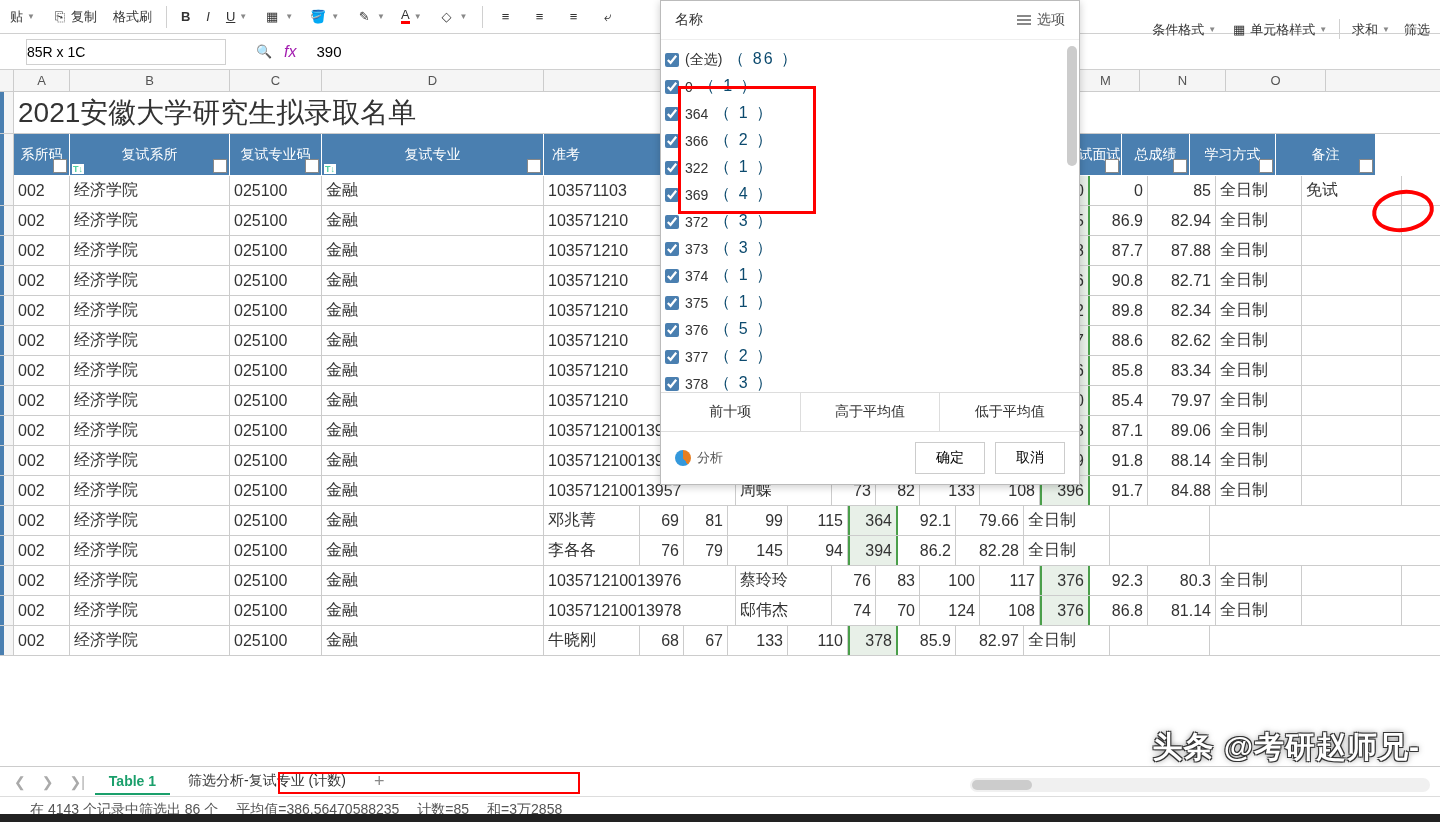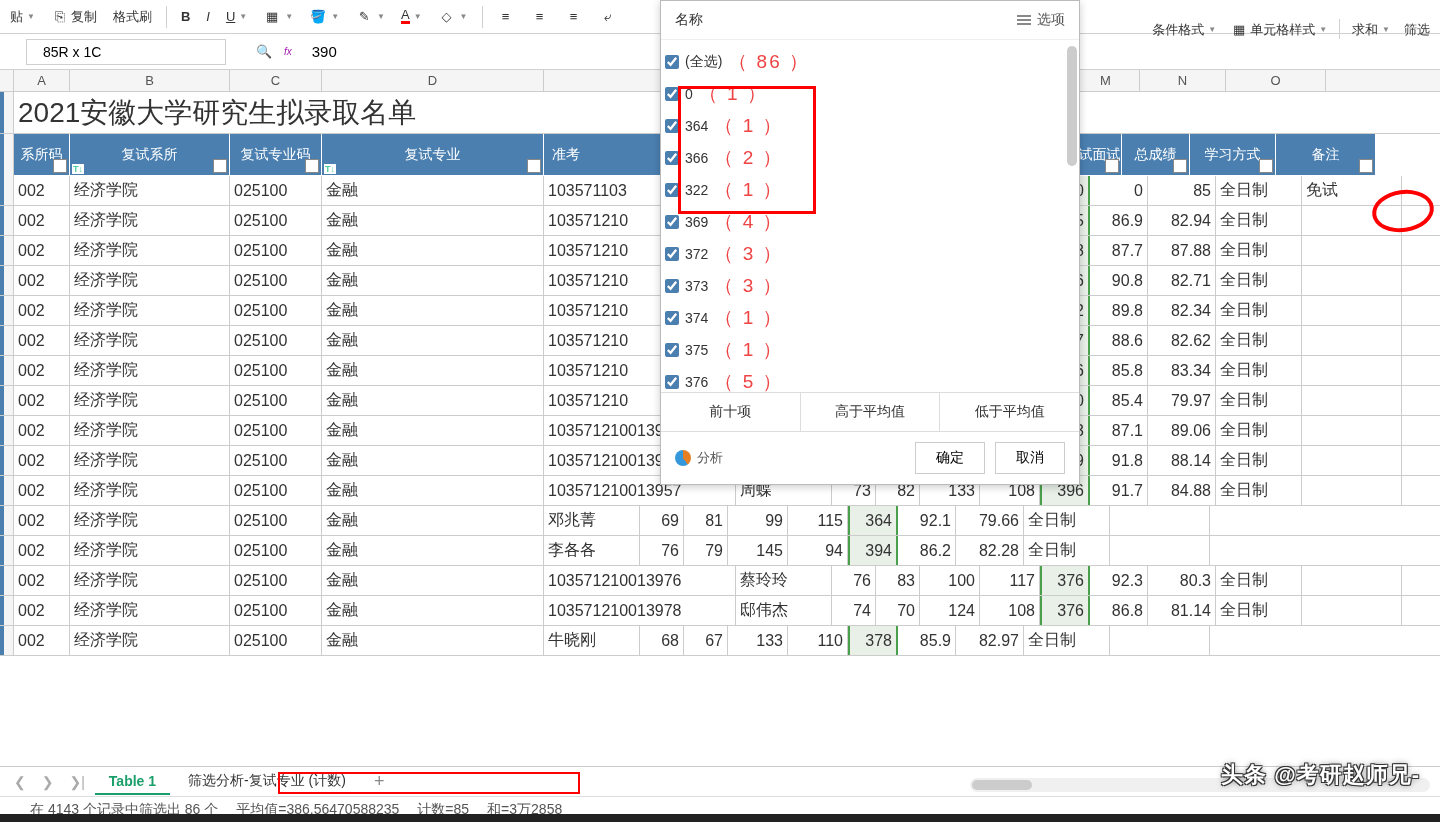--- a/index.html
+++ b/index.html
@@ -8,24 +8,24 @@
     
     .toolbar { height: 34px; border-bottom: 1px solid #d0d0d0; display: flex; align-items: center; padding: 0 4px; gap: 4px; background: #fff; }
     .tb-btn { display: flex; align-items: center; padding: 3px 6px; cursor: pointer; font-size: 13px; gap: 2px; }
     .tb-ico { width: 18px; height: 18px; display: inline-flex; align-items: center; justify-content: center; }
     .tb-sep { width: 1px; height: 22px; background: #d0d0d0; margin: 0 4px; }
     .dd-arrow { font-size: 8px; color: #888; margin-left: 2px; }
     .toolbar-right { margin-left: auto; display: flex; align-items: center; gap: 2px; margin-top: 26px; }
     
     
     .formula-bar { height: 36px; display: flex; align-items: center; border-bottom: 1px solid #d0d0d0; padding: 0 8px; }
-    .cell-ref { width: 200px; border: 1px solid #d0d0d0; padding: 4px 16px; font-size: 14px; background: #fff; margin-left: 18px; }
+    .cell-ref { width: 200px; border: 1px solid #d0d0d0; padding: 4px 0; font-size: 14px; background: #fff; margin-left: 18px; }
     .fx-area { display: flex; align-items: center; margin-left: 30px; gap: 12px; flex: 1; }
     .fx-ico { width: 16px; height: 16px; display: inline-flex; align-items: center; justify-content: center; color: #666; }
-    .fx-label { font-style: italic; color: #a21caf; font-size: 10px; }
+    .fx-label { font-style: italic; color: #a21caf; font-size: 16px; }
     .fx-input { flex: 1; border: none; padding: 4px 8px; font-size: 15px; outline: none; }
     
     
     .grid-area { position: relative; height: calc(100% - 34px - 36px - 30px - 26px); overflow: hidden; }
     .col-headers { display: flex; height: 22px; background: #f5f5f5; border-bottom: 1px solid #ccc; }
     .rowhead-corner { width: 14px; border-right: 1px solid #ccc; }
     .col-h { border-right: 1px solid #ccc; text-align: center; font-size: 13px; line-height: 22px; color: #555; }
     
     .data-rows { overflow: hidden; }
     .title-row { display: flex; height: 42px; border-bottom: 1px solid #ccc; }
@@ -51,21 +51,21 @@
     
     .filter-popup { position: absolute; top: 0; left: 660px; width: 420px; background: #fff; border: 1px solid #bbb; box-shadow: 0 2px 8px rgba(0,0,0,0.2); z-index: 100; }
     .fp-header { display: flex; justify-content: space-between; align-items: center; padding: 10px 14px; border-bottom: 1px solid #eee; font-size: 14px; }
     .fp-options { display: flex; align-items: center; gap: 6px; cursor: pointer; color: #555; }
     .hamburger { display: flex; flex-direction: column; gap: 2px; }
     .hamburger span { width: 14px; height: 2px; background: #888; }
     .fp-list { max-height: 352px; overflow-y: auto; padding: 6px 0; position: relative; }
     .fp-item { display: flex; align-items: center; padding: 3px 4px; gap: 6px; font-size: 14px; }
     .fp-item input { width: 14px; height: 14px; accent-color: #4a7fb0; }
     .fp-val { color: #333; }
-    .fp-count { color: #ef4444; font-size: 19px; letter-spacing: 2px; }
+    .fp-count { color: #0c4a6e; font-size: 16px; letter-spacing: 2px; }
     .fp-scrollbar { position: absolute; right: 2px; top: 6px; width: 10px; height: 120px; background: #ccc; border-radius: 5px; }
     .fp-tabs { display: flex; border-top: 1px solid #ddd; border-bottom: 1px solid #ddd; }
     .fp-tab { flex: 1; text-align: center; padding: 10px 17px; cursor: pointer; border-right: 1px solid #ddd; font-size: 14px; }
     .fp-tab:last-child { border-right: none; }
     .fp-footer { display: flex; align-items: center; padding: 10px 14px; gap: 10px; }
     .fp-analysis { display: flex; align-items: center; gap: 6px; color: #555; cursor: pointer; }
     .pie-ico { width: 16px; height: 16px; border-radius: 50%; background: conic-gradient(#e67e22 0 40%, #3498db 40% 100%); }
     .fp-btn { padding: 6px 20px; border: 1px solid #ccc; background: #fff; cursor: pointer; font-size: 14px; }
     .fp-spacer { flex: 1; }
     
@@ -80,21 +80,21 @@
     .sheet-tab { padding: 4px 14px; cursor: pointer; font-size: 14px; border-bottom: 2px solid transparent; }
     .sheet-tab.active { color: #1a9f6b; font-weight: bold; border-bottom-color: #1a9f6b; }
     .add-sheet { padding: 0 10px; color: #888; cursor: pointer; font-size: 18px; }
     .h-scroll { position: absolute; right: 10px; bottom: 4px; width: 460px; height: 14px; background: #f0f0f0; border-radius: 7px; }
     .h-thumb { position: absolute; left: 2px; top: 2px; width: 60px; height: 10px; background: #ccc; border-radius: 5px; }
     
     
     .status-bar { height: 26px; background: #fff; border-top: 1px solid #ddd; display: flex; align-items: center; padding: 0 30px; font-size: 14px; color: #555; gap: 18px; }
     
     
-    .watermark { position: absolute; bottom: 32px; right: 20px; font-size: 22px; color: #fff; font-weight: bold; text-shadow: -1px -1px 0 #333, 1px -1px 0 #333, -1px 1px 0 #333, 1px 1px 0 #333, 0 0 6px rgba(0,0,0,0.6); z-index: 60; letter-spacing: 1px; }
+    .watermark { position: absolute; bottom: 54px; right: 20px; font-size: 30px; color: #fff; font-weight: bold; text-shadow: -1px -1px 0 #333, 1px -1px 0 #333, -1px 1px 0 #333, 1px 1px 0 #333, 0 0 6px rgba(0,0,0,0.6); z-index: 60; letter-spacing: 1px; }
     
     
     .taskbar { position: absolute; bottom: 0; left: 0; right: 0; height: 8px; background: #222; }
   </style>
 </head>
 <body>
 
 <div class="toolbar">
   <div class="tb-btn">
       <span>贴</span>

